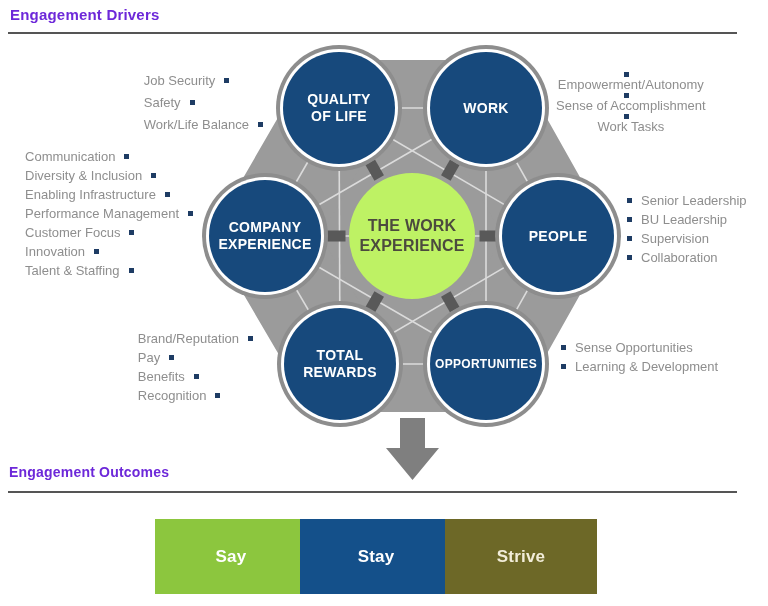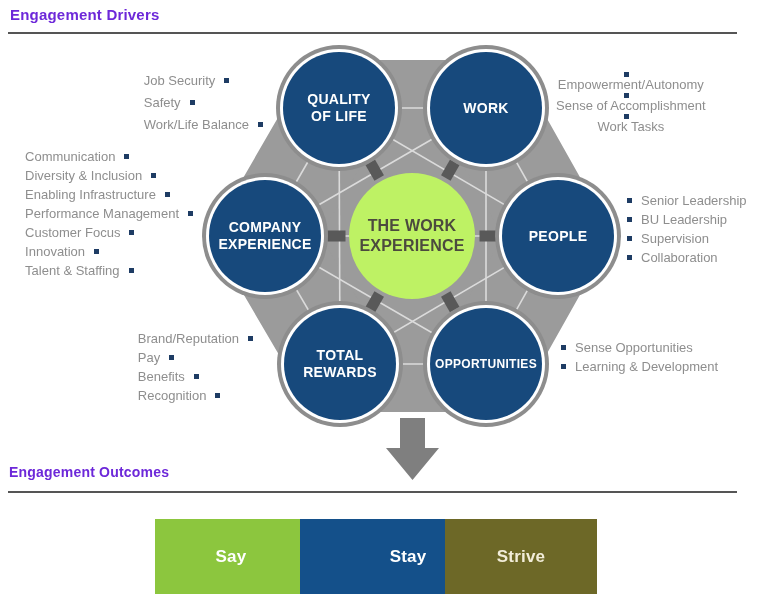--- a/index.html
+++ b/index.html
@@ -210,16 +210,16 @@
       <li>
         <span class="bullet"></span>
         <span class="txt">Learning &amp; Development</span>
       </li>
     </ul>
 
   <div class="section-title title-bottom">Engagement Outcomes</div>
   <div class="rule rule-bottom"></div>
 
   <div class="outcome-box" style="left: 155px; background: rgb(140, 198, 62); color: rgb(255, 255, 255);">Say</div>
-  <div class="outcome-box" style="left: 300px; background: rgb(20, 80, 138); color: rgb(255, 255, 255); padding-left: 32px;">Stay</div>
+  <div class="outcome-box" style="left: 300px; background: rgb(20, 80, 138); color: rgb(255, 255, 255);">Stay</div>
   <div class="outcome-box" style="left: 445px; background: rgb(109, 104, 39); color: rgb(242, 237, 217);">Strive</div>
 
 </div>
 
 </body></html>

